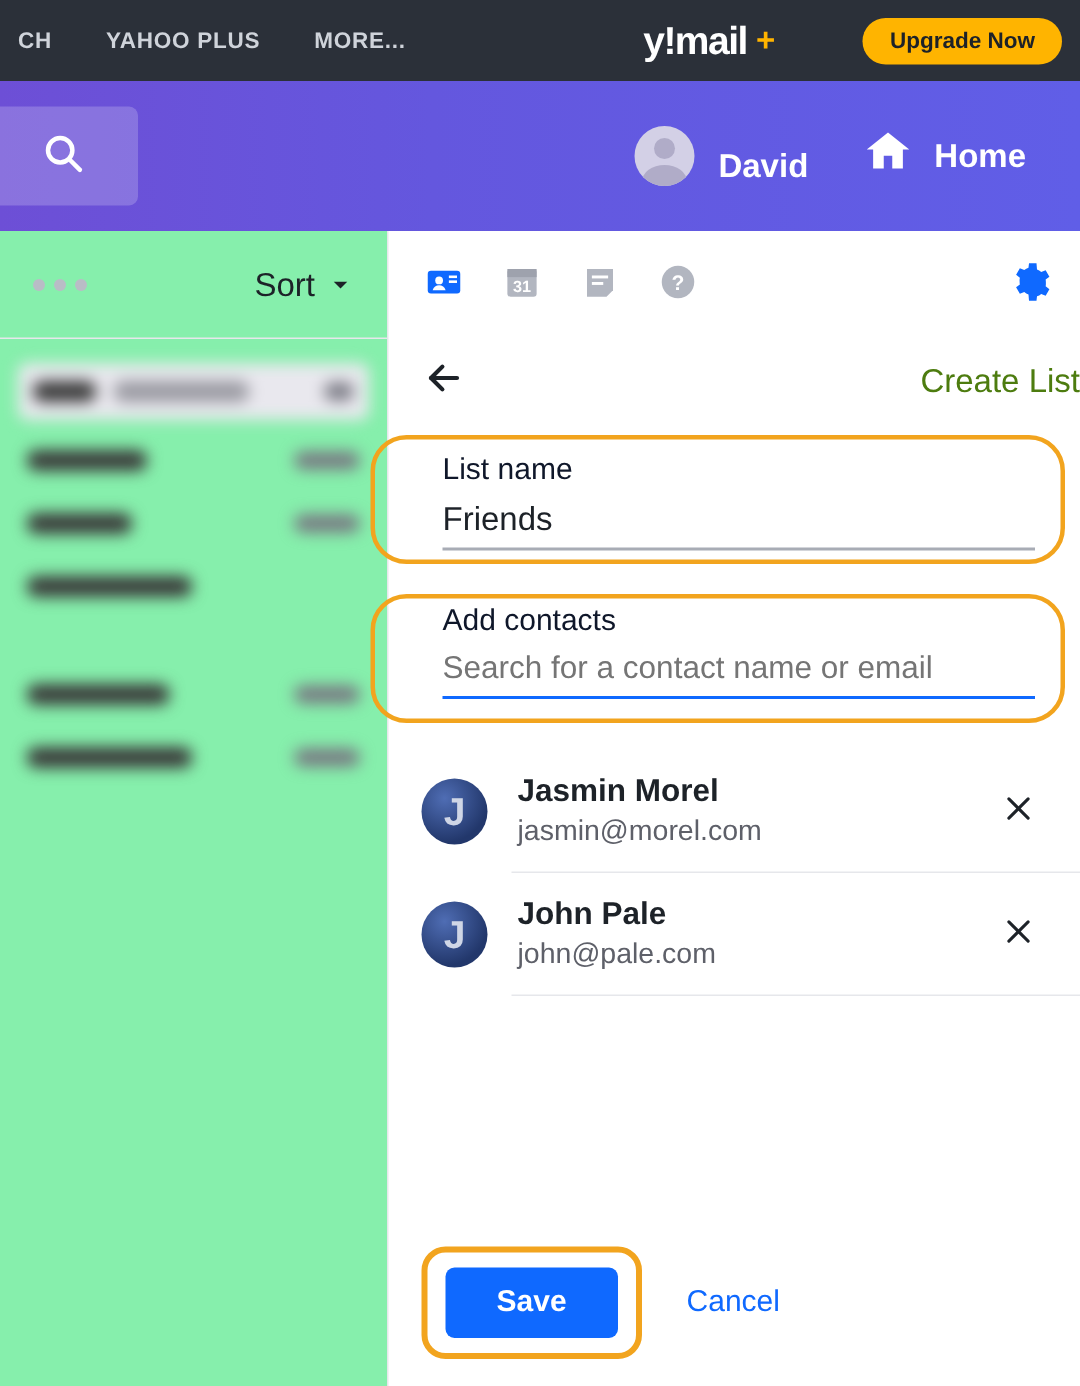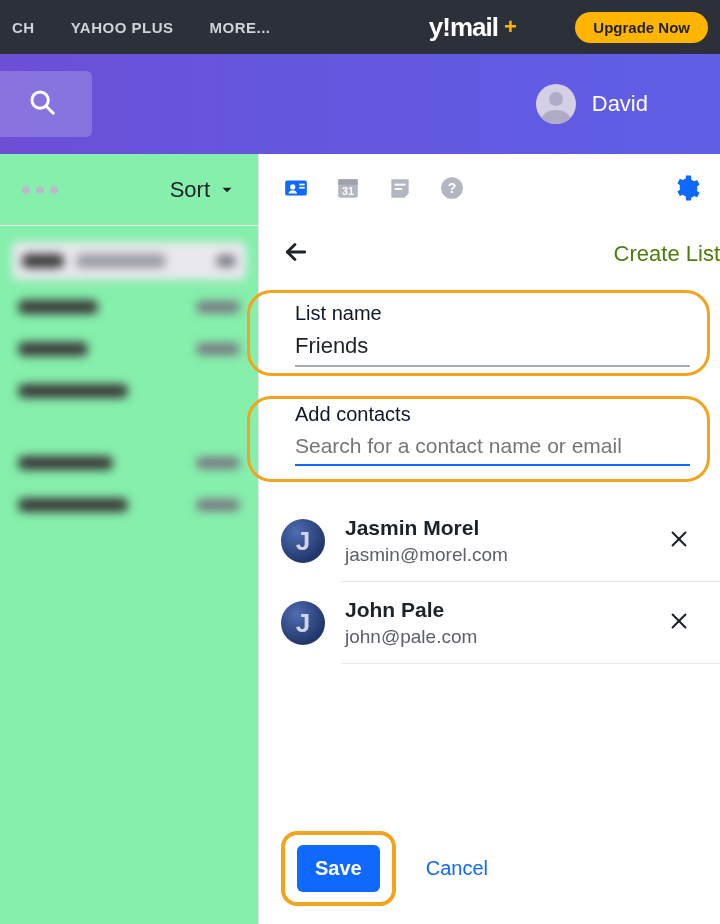--- a/index.html
+++ b/index.html
@@ -25,21 +25,21 @@
     padding-right: 36px;
   }
   .search-box {
     margin-left: -8px;
     width: 100px; height: 66px; border-radius: 6px;
     background: rgba(255,255,255,.20);
     display:flex; align-items:center; justify-content:center;
   }
   .search-icon svg { width:30px; height:30px; stroke:#fff; }
   .subbar .sp { flex:1; }
-  .user { display:flex; align-items:center; gap:16px; font-size:22px; font-weight:400; color:#fff; margin-right:36px;}
+  .user { display:flex; align-items:flex-end; gap:16px; font-size:22px; font-weight:700; color:#fff; margin-right:36px;}
   .avatar-circle { width:40px; height:40px; border-radius:50%; background:#d3d0e6; position:relative; overflow:hidden; }
   .avatar-circle::before{
     content:""; position:absolute; left:50%; top:8px; transform:translateX(-50%);
     width:14px; height:14px; border-radius:50%; background:#b0acc8;
   }
   .avatar-circle::after{
     content:""; position:absolute; left:50%; bottom:-8px; transform:translateX(-50%);
     width:30px; height:22px; border-radius:50% 50% 0 0; background:#b0acc8;
   }
   .home-link{ display:flex; align-items:center; gap:14px; font-size:22px; font-weight:600;}
@@ -140,21 +140,21 @@
   .remove svg{ width:22px; height:22px; stroke:#1d2228; stroke-width:2.2; stroke-linecap:round; }
 
   .footer{
     padding: 14px 22px 18px 22px; display:flex; align-items:center; gap:30px;
   }
   .save-wrap{
     border:4px solid #f2a41e; border-radius:16px; padding:10px 12px;
   }
   .save-btn{
     background:#0f69ff; color:#fff; border:none; border-radius:6px;
-    padding: 12px 18px; font-size:20px; font-weight:600;
+    padding: 12px 34px; font-size:20px; font-weight:600;
   }
   .cancel-btn{
     background:none; border:none; color:#0f69ff; font-size:20px; font-weight:500;
   }
 </style>
 </head>
 <body>
 
 <div class="topbar">
   <div class="nav">
@@ -176,20 +176,28 @@
       <svg viewBox="0 0 24 24" fill="none" stroke-width="2.4" stroke-linecap="round">
         <circle cx="10.5" cy="10.5" r="6.5"></circle>
         <line x1="16" y1="16" x2="21" y2="21"></line>
       </svg>
     </span>
   </div>
   <div class="sp"></div>
   <div class="user">
     <span class="avatar-circle"></span>
     <span>David</span>
+  </div>
+  <div class="home-link">
+    <span class="home-icon">
+      <svg viewBox="0 0 24 24">
+          <path d="M12 3 2 11h3v9h5v-6h4v6h5v-9h3z"></path>
+        </svg>
+    </span>
+    <span>Home</span>
   </div>
 </div>
 
 <div class="main">
 
   <div class="leftcol">
     <div class="sort-row">
       <div class="dots">
         <span></span>
           <span></span>

